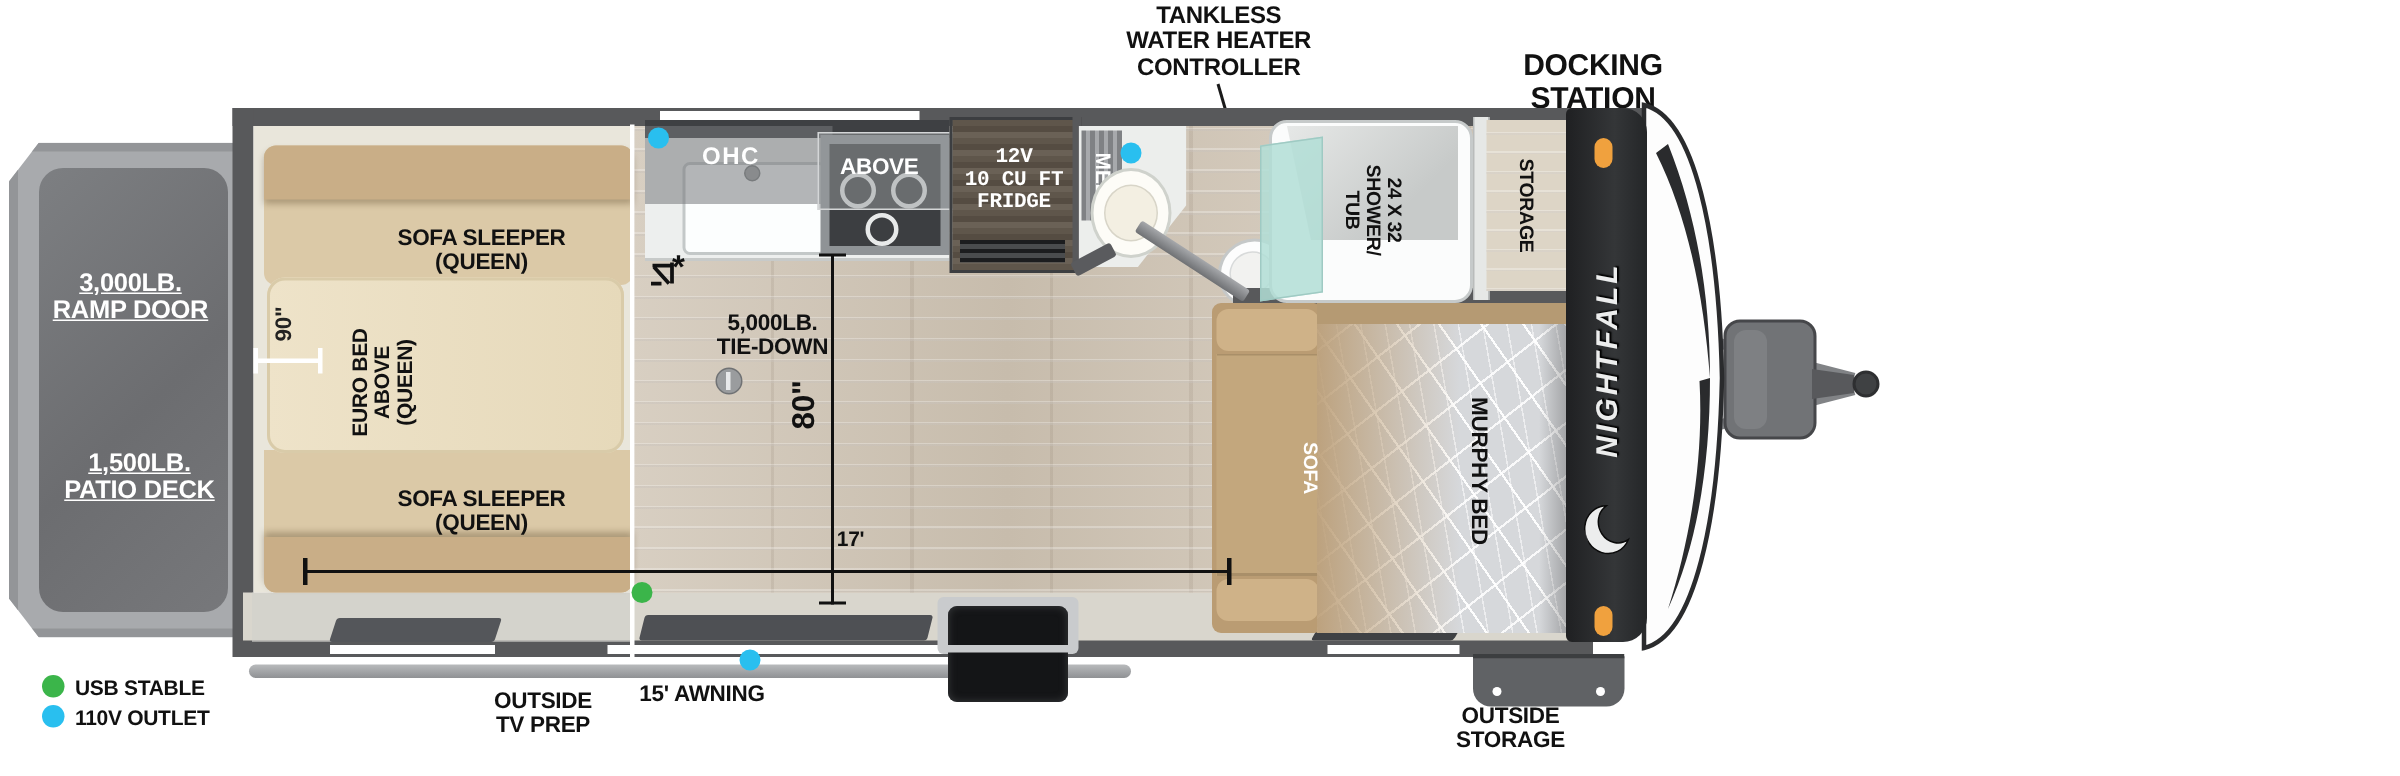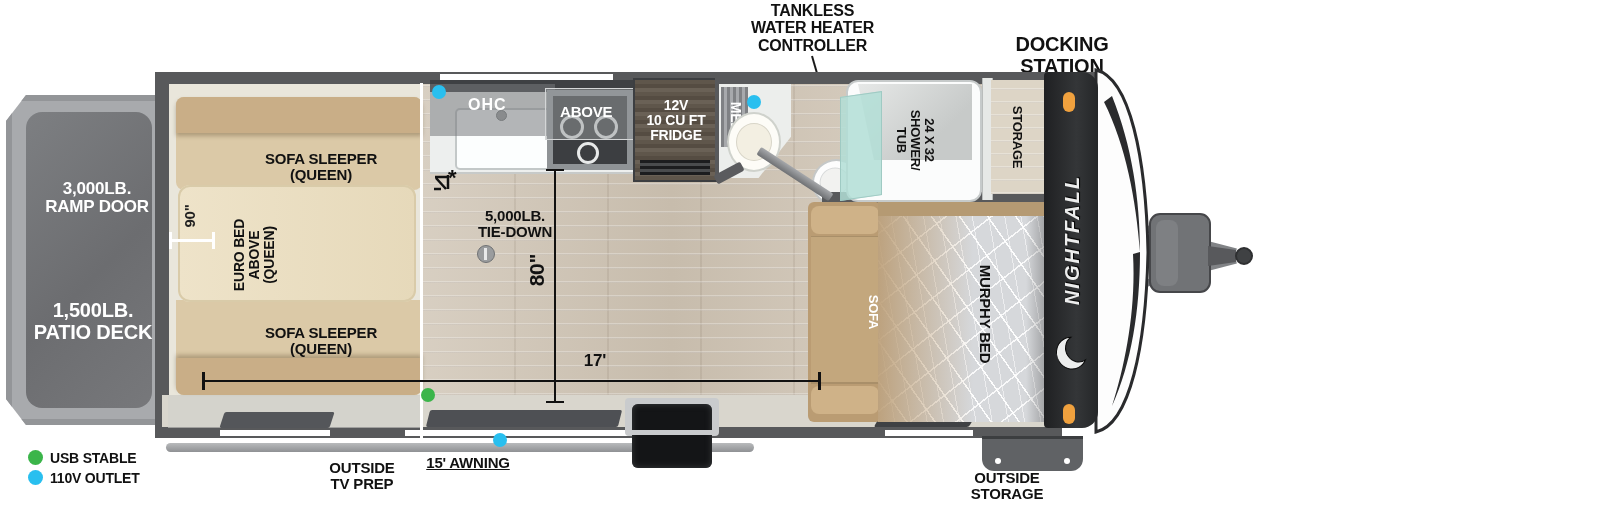--- a/index.html
+++ b/index.html
@@ -43,23 +43,23 @@
 STATION</div>
   <svg class="abs" style="left:745px;top:52px;" width="150" height="150" viewBox="0 0 150 150">
     <line x1="67" y1="4" x2="106" y2="138" stroke="#1a1a1a" stroke-width="2"></line>
   </svg>
 
   <div class="abs" style="left:6px;top:95px;width:158px;height:330px;background:#a8aaad;
               clip-path:polygon(20px 0,100% 0,100% 100%,20px 100%,0 calc(100% - 26px),0 26px);
               box-shadow:inset 0 0 0 6px #939598;"></div>
   <div class="abs" style="left:26px;top:112px;width:126px;height:296px;border-radius:16px;
               background:linear-gradient(135deg,#7d7f82,#6c6d70 55%,#77787b);"></div>
-  <div class="lbl white" style="left:32px;top:180px;width:130px;font-size:17px;">3,000LB.
+  <div class="lbl white" style="left:22px;top:180px;width:130px;font-size:17px;text-decoration:underline;">3,000LB.
 RAMP DOOR</div>
-  <div class="lbl white" style="left:28px;top:300px;width:130px;font-size:20px;">1,500LB.
+  <div class="lbl white" style="left:28px;top:300px;width:130px;font-size:17px;text-decoration:underline;">1,500LB.
 PATIO DECK</div>
 
   <div class="wall" style="left:155px;top:72px;width:945px;height:12px;"></div>
   <div class="abs" style="left:440px;top:74px;width:173px;height:8px;background:#fff;"></div>
   <div class="wall" style="left:155px;top:72px;width:14px;height:366px;"></div>
 
   <div class="abs" style="left:162px;top:395px;width:900px;height:33px;background:#d9d6cd;"></div>
   <div class="wall" style="left:158px;top:427px;width:904px;height:11px;"></div>
   <div class="abs" style="left:168px;top:395px;width:253px;height:33px;background:rgba(208,208,204,0.6);"></div>
   <div class="abs" style="left:222px;top:412px;width:110px;height:16px;background:#54565a;transform:skewX(-18deg);border-radius:2px;"></div>
@@ -99,21 +99,21 @@
   <div class="abs" style="left:547px;top:90px;width:86px;height:80px;background:#8f9396;"></div>
   <div class="abs" style="left:553px;top:96px;width:74px;height:68px;background:#3c3e41;"></div>
   <div class="dot" style="left:560px;top:115px;width:18px;height:18px;border:3px solid #e8eaea;background:none;"></div>
   <div class="dot" style="left:594px;top:115px;width:18px;height:18px;border:3px solid #e8eaea;background:none;"></div>
   <div class="dot" style="left:577px;top:142px;width:16px;height:16px;border:3px solid #e8eaea;background:none;"></div>
   <div class="abs" style="left:545px;top:88px;width:90px;height:50px;background:rgba(150,153,156,0.5);border:1px solid #d4d6d7;"></div>
   <div class="lbl white" style="left:560px;top:104px;font-size:15px;">ABOVE</div>
 
   <div class="abs" style="left:633px;top:78px;width:84px;height:100px;border:2px solid #3c3e41;
               background:repeating-linear-gradient(0deg,#5f564b 0 4px,#6a6156 4px 8px,#554c42 8px 12px);"></div>
-  <div class="lbl white" style="left:633px;top:98px;width:86px;font-size:14px;">12V
+  <div class="lbl white" style="left:633px;top:98px;width:86px;font-size:14px;font-family:Liberation Mono, monospace;">12V
 10 CU FT
 FRIDGE</div>
   <div class="abs" style="left:640px;top:160px;width:70px;height:15px;
               background:repeating-linear-gradient(180deg,#1c1d1f 0 3px,#4a4c4e 3px 6px);"></div>
   <div class="wall" style="left:715px;top:78px;width:6px;height:100px;"></div>
 
   <div class="abs" style="left:719px;top:84px;width:72px;height:94px;background:#eceeec;
               clip-path:polygon(0 0,100% 0,100% 56%,55% 100%,0 100%);"></div>
   <div class="abs stripe-cab" style="left:721px;top:87px;width:27px;height:60px;"></div>
   <div class="lbl white rot-cw" style="left:735px;top:117px;font-size:14px;">MED</div>
@@ -165,21 +165,21 @@
   <div class="lbl rot-ccw" style="left:190px;top:216px;font-size:15px;color:#222;">90"</div>
 
   <div class="abs" style="left:554px;top:170px;width:2px;height:233px;background:#111;"></div>
   <div class="abs" style="left:546px;top:169px;width:18px;height:2px;background:#111;"></div>
   <div class="abs" style="left:546px;top:401px;width:18px;height:2px;background:#111;"></div>
   <div class="lbl rot-ccw" style="left:537px;top:270px;font-size:21px;">80"</div>
 
   <div class="abs" style="left:203px;top:380px;width:617px;height:2px;background:#111;"></div>
   <div class="abs" style="left:202px;top:372px;width:3px;height:18px;background:#111;"></div>
   <div class="abs" style="left:818px;top:372px;width:3px;height:18px;background:#111;"></div>
-  <div class="lbl" style="left:565px;top:352px;width:60px;font-size:17px;">17'</div>
+  <div class="lbl" style="left:537px;top:352px;width:60px;font-size:14px;">17'</div>
 
   <div class="lbl" style="left:455px;top:208px;width:120px;font-size:15px;">5,000LB.
 TIE-DOWN</div>
   <div class="abs" style="left:477px;top:245px;width:16px;height:16px;border-radius:50%;background:#9a9c9e;border:1px solid #707274;">
     <div class="abs" style="left:6px;top:2px;width:3px;height:12px;background:#e8e9ea;"></div>
   </div>
 
   <svg class="abs" style="left:432px;top:172px;" width="26" height="24" viewBox="0 0 26 24">
     <path d="M3,5 L16,5 M16,3 L16,17 M4,6 L14,17 M2,17 L9,17" stroke="#111" stroke-width="2.5" fill="none"></path>
   </svg>
@@ -217,21 +217,21 @@
   <div class="abs" style="left:1063px;top:92px;width:12px;height:20px;border-radius:6px;background:#f0a13e;"></div>
   <div class="abs" style="left:1063px;top:404px;width:12px;height:20px;border-radius:6px;background:#f0a13e;"></div>
   <div class="lbl white rot-ccw" style="left:1073px;top:240px;font-size:20px;font-style:italic;letter-spacing:2px;color:#eceded;
               text-shadow:1px 1px 1px #000;">NIGHTFALL</div>
   <svg class="abs" style="left:1057px;top:336px;transform:rotate(-18deg);" width="28" height="36" viewBox="0 0 28 36">
     <path d="M19,2 A15,16 0 1,0 26,28 A12,13 0 1,1 19,2 Z" fill="#eceded" stroke="#0a0a0a" stroke-width="1"></path>
   </svg>
 
   <div class="lbl" style="left:312px;top:460px;width:100px;font-size:15px;">OUTSIDE
 TV PREP</div>
-  <div class="lbl" style="left:418px;top:455px;width:100px;font-size:15px;text-decoration:underline;">15' AWNING</div>
+  <div class="lbl" style="left:418px;top:455px;width:100px;font-size:15px;">15' AWNING</div>
   <div class="lbl" style="left:957px;top:470px;width:100px;font-size:15px;">OUTSIDE
 STORAGE</div>
 
   <div class="dot" style="left:28px;top:450px;width:15px;height:15px;background:#3bb54a;"></div>
   <div class="lbl" style="left:50px;top:451px;text-align:left;font-size:14px;">USB STABLE</div>
   <div class="dot" style="left:28px;top:470px;width:15px;height:15px;background:#29bfef;"></div>
   <div class="lbl" style="left:50px;top:471px;text-align:left;font-size:14px;">110V OUTLET</div>
 
 </div>
 

